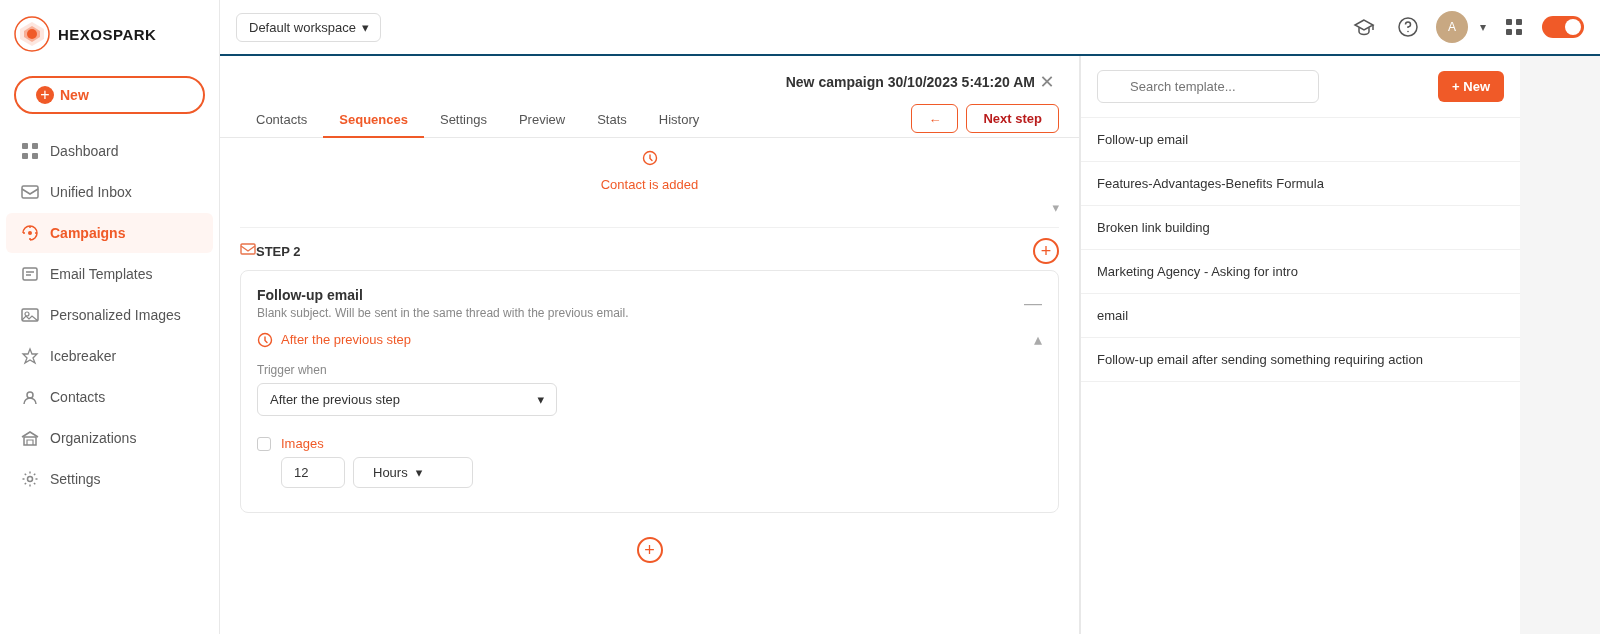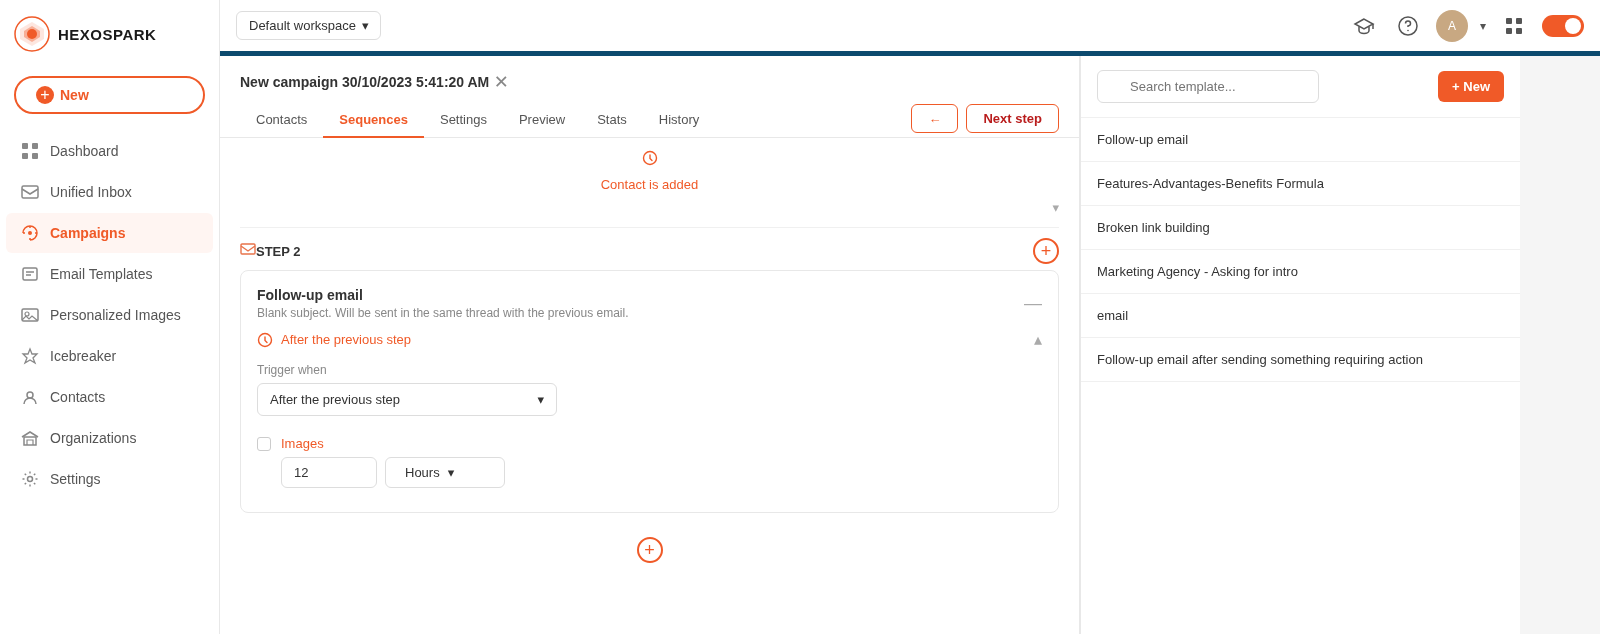--- a/index.html
+++ b/index.html
@@ -74,21 +74,21 @@
       flex: 1;
       display: flex;
       flex-direction: column;
       overflow: hidden;
     }
 
     
     .global-topbar {
       height: 56px;
       background: #fff;
-      border-bottom: 5px solid #0c4a6e;
+      border-bottom: 2px solid #0c4a6e;
       display: flex;
       align-items: center;
       padding: 0 16px;
       gap: 12px;
     }
     .workspace-select {
       display: flex;
       align-items: center;
       gap: 6px;
       border: 1px solid #ddd;
@@ -156,21 +156,21 @@
     }
 
     .campaign-header {
       padding: 14px 20px 0;
       border-bottom: 1px solid #e8e8e8;
       background: #fff;
     }
     .campaign-title-row {
       display: flex;
       align-items: center;
-      justify-content: flex-start;
+      justify-content: flex-end;
       margin-bottom: 10px;
     }
     .campaign-title {
       font-size: 14px;
       font-weight: 600;
       color: #333;
     }
     .close-btn {
       width: 24px; height: 24px;
       border: none;
@@ -347,21 +347,21 @@
       align-items: center;
       gap: 8px;
       padding-left: 24px;
       padding-bottom: 8px;
     }
     .delay-number {
       border: 1px solid #ddd;
       border-radius: 6px;
       padding: 7px 12px;
       font-size: 13px;
-      width: 96px;
+      width: 64px;
       color: #333;
     }
     .delay-unit {
       border: 1px solid #ddd;
       border-radius: 6px;
       padding: 7px 19px;
       font-size: 13px;
       color: #333;
       background: #fff;
       display: flex;

